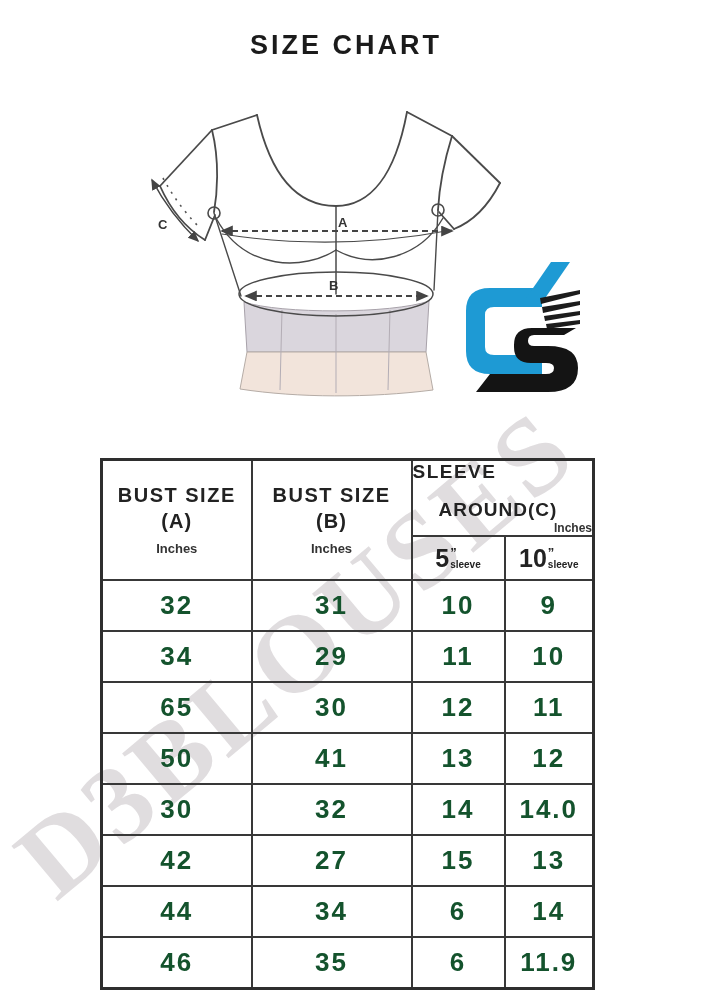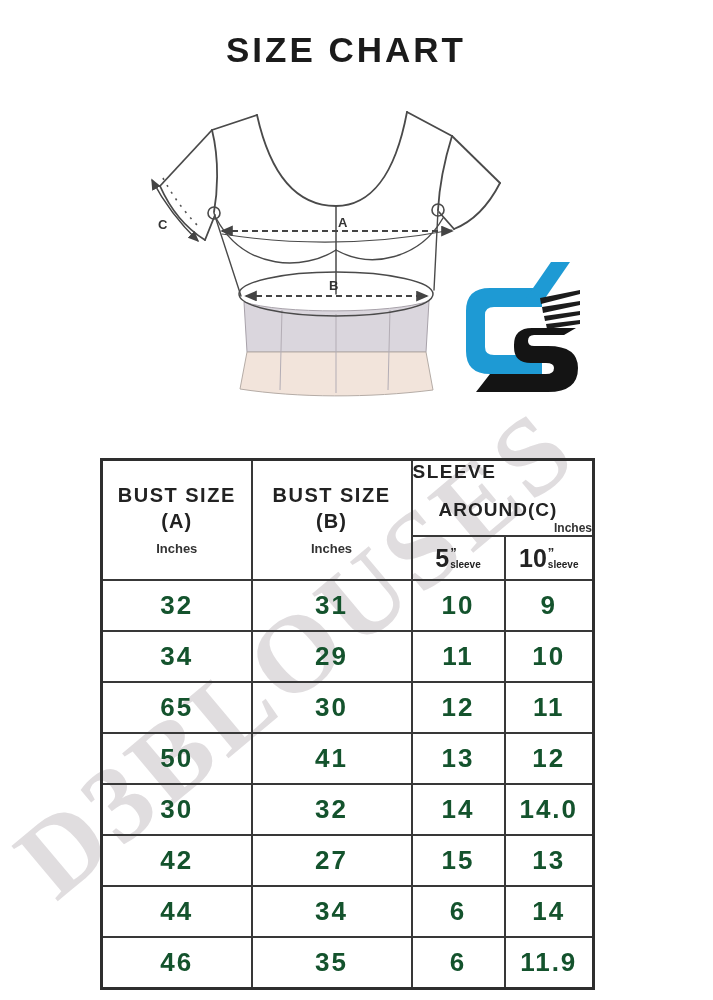--- a/index.html
+++ b/index.html
@@ -1,21 +1,21 @@
 <!DOCTYPE html>
 <html><head>
 <meta charset="utf-8">
 <style>
   html,body{margin:0;padding:0;background:#fff;}
   .page{position:relative;width:713px;height:1000px;background:#ffffff;overflow:hidden;
         font-family:"Liberation Sans",sans-serif;color:#1c1c1c;}
 
   
   .title{position:absolute;left:0;top:30px;width:692px;text-align:center;
-         font-size:35px;font-weight:bold;letter-spacing:3px;color:#1b1b1b;z-index:4;}
+         font-size:27px;font-weight:bold;letter-spacing:3px;color:#1b1b1b;z-index:4;}
 
   
   .watermark{position:absolute;left:-8px;top:826px;z-index:1;
              font-family:"Liberation Serif",serif;font-size:110px;font-weight:bold;
              letter-spacing:5px;color:rgba(178,171,176,0.40);white-space:nowrap;
              transform:rotate(-40deg);transform-origin:0 0;pointer-events:none;}
 
   
   .diagram{position:absolute;left:130px;top:100px;z-index:2;}
   .logo{position:absolute;left:456px;top:254px;z-index:3;}

